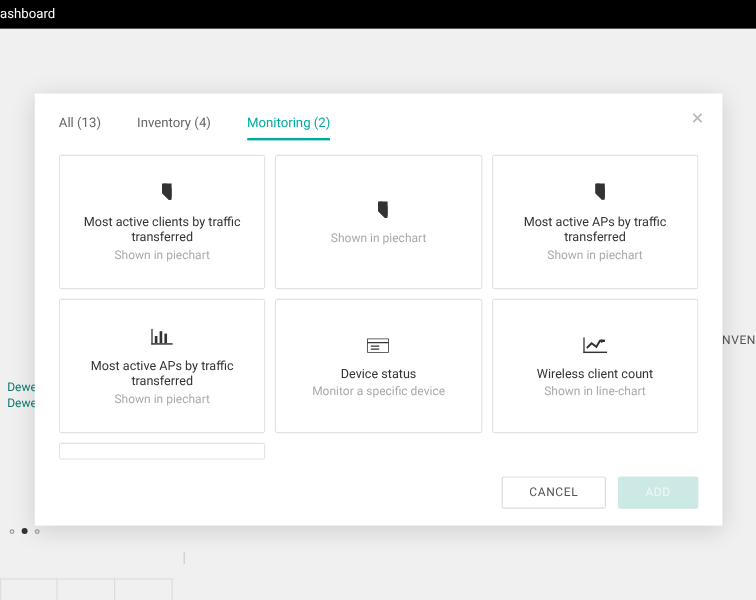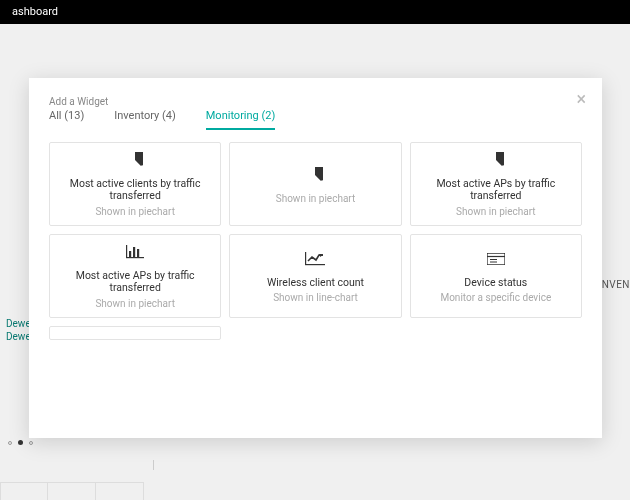--- a/index.html
+++ b/index.html
@@ -1,18 +1,18 @@
 <!DOCTYPE html>
 <html><head>
 <meta charset="utf-8">
 <style>
 * { box-sizing: border-box; margin: 0; padding: 0; }
 body { font-family: -apple-system, BlinkMacSystemFont, "Segoe UI", Roboto, Arial, sans-serif; background: #f5f5f5; width: 630px; height: 500px; overflow: hidden; position: relative; }
 .topbar { background: #000; height: 24px; color: #fff; font-size: 11px; padding: 5px 0 0 0; }
-.topbar-text { position: absolute; left: 12px; top: 5px; }
+.topbar-text { position: absolute; left: 0; top: 5px; }
 .bg-gray { background: #f0f0f0; height: 476px; position: relative; }
 .side-text { position: absolute; left: 6px; top: 293px; font-size: 10px; color: #0a7a72; line-height: 1.3; }
 .side-text div { cursor: pointer; }
 .inven { position: absolute; right: 0; top: 255px; font-size: 10px; color: #555; letter-spacing: 0.5px; }
 .pager { position: absolute; left: 8px; bottom: 55px; font-size: 9px; color: #666; display: flex; align-items: center; gap: 6px; }
 .pager-dot { width: 5px; height: 5px; border-radius: 50%; background: #333; display: inline-block; }
 .pager-dot.hollow { background: transparent; border: 1px solid #999; width: 4px; height: 4px; }
 .sep { position: absolute; left: 153px; bottom: 30px; width: 1px; height: 10px; background: #ccc; }
 .bottom-boxes { position: absolute; left: 0; bottom: -6px; display: flex; }
 .bottom-box { width: 48px; height: 24px; border-top: 1px solid #ddd; border-right: 1px solid #ddd; }
@@ -22,21 +22,21 @@
 .close { position: absolute; right: 16px; top: 10px; color: #bbb; font-size: 18px; cursor: pointer; }
 .breadcrumb { font-size: 10px; color: #888; margin-bottom: 2px; }
 .title { font-size: 17px; color: #333; font-weight: 400; margin-bottom: 14px; }
 
 .tabs { display: flex; gap: 30px; border-bottom: 0; font-size: 11px; color: #666; margin-bottom: 0; }
 .tab { padding-bottom: 6px; cursor: pointer; }
 .tab.active { color: #00aaa0; border-bottom: 2px solid #00aaa0; }
 
 .grid-wrap { flex: 1; overflow: hidden; padding-top: 12px; }
 .grid { display: grid; grid-template-columns: repeat(3, 1fr); gap: 8px; }
-.card { border: 1px solid #e3e3e3; border-radius: 2px; height: 84px; display: flex; flex-direction: column; align-items: center; justify-content: center; padding: 8px; cursor: pointer; }
+.card { border: 1px solid #e3e3e3; border-radius: 2px; height: 112px; display: flex; flex-direction: column; align-items: center; justify-content: center; padding: 8px; cursor: pointer; }
 .card-icon { font-size: 18px; color: #333; margin-bottom: 8px; height: 20px; display: flex; align-items: center; justify-content: center; }
 .card-title { font-size: 10.5px; color: #333; text-align: center; line-height: 1.2; margin-bottom: 3px; }
 .card-sub { font-size: 10px; color: #aaa; text-align: left; }
 .partial-card { border: 1px solid #e3e3e3; border-radius: 2px; height: 14px; width: 172px; }
 
 .footer { display: flex; justify-content: flex-end; gap: 10px; padding-top: 10px; }
 .btn { font-size: 10px; padding: 7px 22px; border-radius: 2px; cursor: pointer; letter-spacing: 0.5px; }
 .btn-cancel { background: #fff; border: 1px solid #ddd; color: #555; }
 .btn-add { background: #cde9e6; border: 1px solid #cde9e6; color: #eef8f7; }
 
@@ -63,21 +63,20 @@
   <div class="sep"></div>
   <div class="bottom-boxes">
     <div class="bottom-box"></div>
     <div class="bottom-box"></div>
     <div class="bottom-box"></div>
   </div>
 </div>
 
 <div class="modal">
   <div class="close">×</div>
-  <div class="breadcrumb">Add a Widget</div>
 
   <div class="tabs">
     <div class="tab">All (13)</div>
     <div class="tab">Inventory (4)</div>
     <div class="tab active">Monitoring (2)</div>
   </div>
 
   <div class="grid-wrap">
     <div class="grid">
 
@@ -122,44 +121,48 @@
               <rect x="7" y="2" width="2.2" height="10" fill="#333"></rect>
               <rect x="11" y="4" width="2.2" height="8" fill="#333"></rect>
             </svg>
         </div>
         <div class="card-title">Most active APs by traffic transferred</div>
         <div class="card-sub">Shown in piechart</div>
       </div>
 
       <div class="card">
         <div class="card-icon">
+          <svg width="18" height="12" viewBox="0 0 18 12">
+              <rect x="0" y="0" width="18" height="12" rx="1" fill="none" stroke="#333" stroke-width="1.3"></rect>
+              <line x1="0" y1="3.5" x2="18" y2="3.5" stroke="#333" stroke-width="1.2"></line>
+              <line x1="3" y1="6.5" x2="10" y2="6.5" stroke="#333" stroke-width="1"></line>
+              <line x1="3" y1="9" x2="10" y2="9" stroke="#333" stroke-width="1"></line>
+            </svg>
+        </div>
+        <div class="card-title">Device status</div>
+        <div class="card-sub">Monitor a specific device</div>
+      </div>
+
+      <div class="card">
+        <div class="card-icon">
           <svg width="20" height="14" viewBox="0 0 20 14">
               <rect x="0" y="12" width="20" height="1.2" fill="#333"></rect>
               <rect x="0" y="0" width="1.2" height="13" fill="#333"></rect>
               <polyline points="3,9 7,5 11,8 14,3 18,3" fill="none" stroke="#333" stroke-width="1.6"></polyline>
               <polyline points="14,3 18,3" fill="none" stroke="#333" stroke-width="1.6"></polyline>
               <path d="M15 2 L18 3 L15 5" fill="#333"></path>
             </svg>
         </div>
         <div class="card-title">Wireless client count</div>
         <div class="card-sub">Shown in line-chart</div>
       </div>
 
-      <div class="card">
-        <div class="card-icon">
-          <svg width="18" height="12" viewBox="0 0 18 12">
-              <rect x="0" y="0" width="18" height="12" rx="1" fill="none" stroke="#333" stroke-width="1.3"></rect>
-              <line x1="0" y1="3.5" x2="18" y2="3.5" stroke="#333" stroke-width="1.2"></line>
-              <line x1="3" y1="6.5" x2="10" y2="6.5" stroke="#333" stroke-width="1"></line>
-              <line x1="3" y1="9" x2="10" y2="9" stroke="#333" stroke-width="1"></line>
-            </svg>
-        </div>
-        <div class="card-title">Device status</div>
-        <div class="card-sub">Monitor a specific device</div>
-      </div>
-
     </div>
     <div style="margin-top:8px;">
         <div class="partial-card"></div>
       </div>
   </div>
 
+  <div class="footer">
+    <div class="btn btn-cancel">CANCEL</div>
+    <div class="btn btn-add">ADD</div>
+  </div>
 </div>
 
 </body></html>

